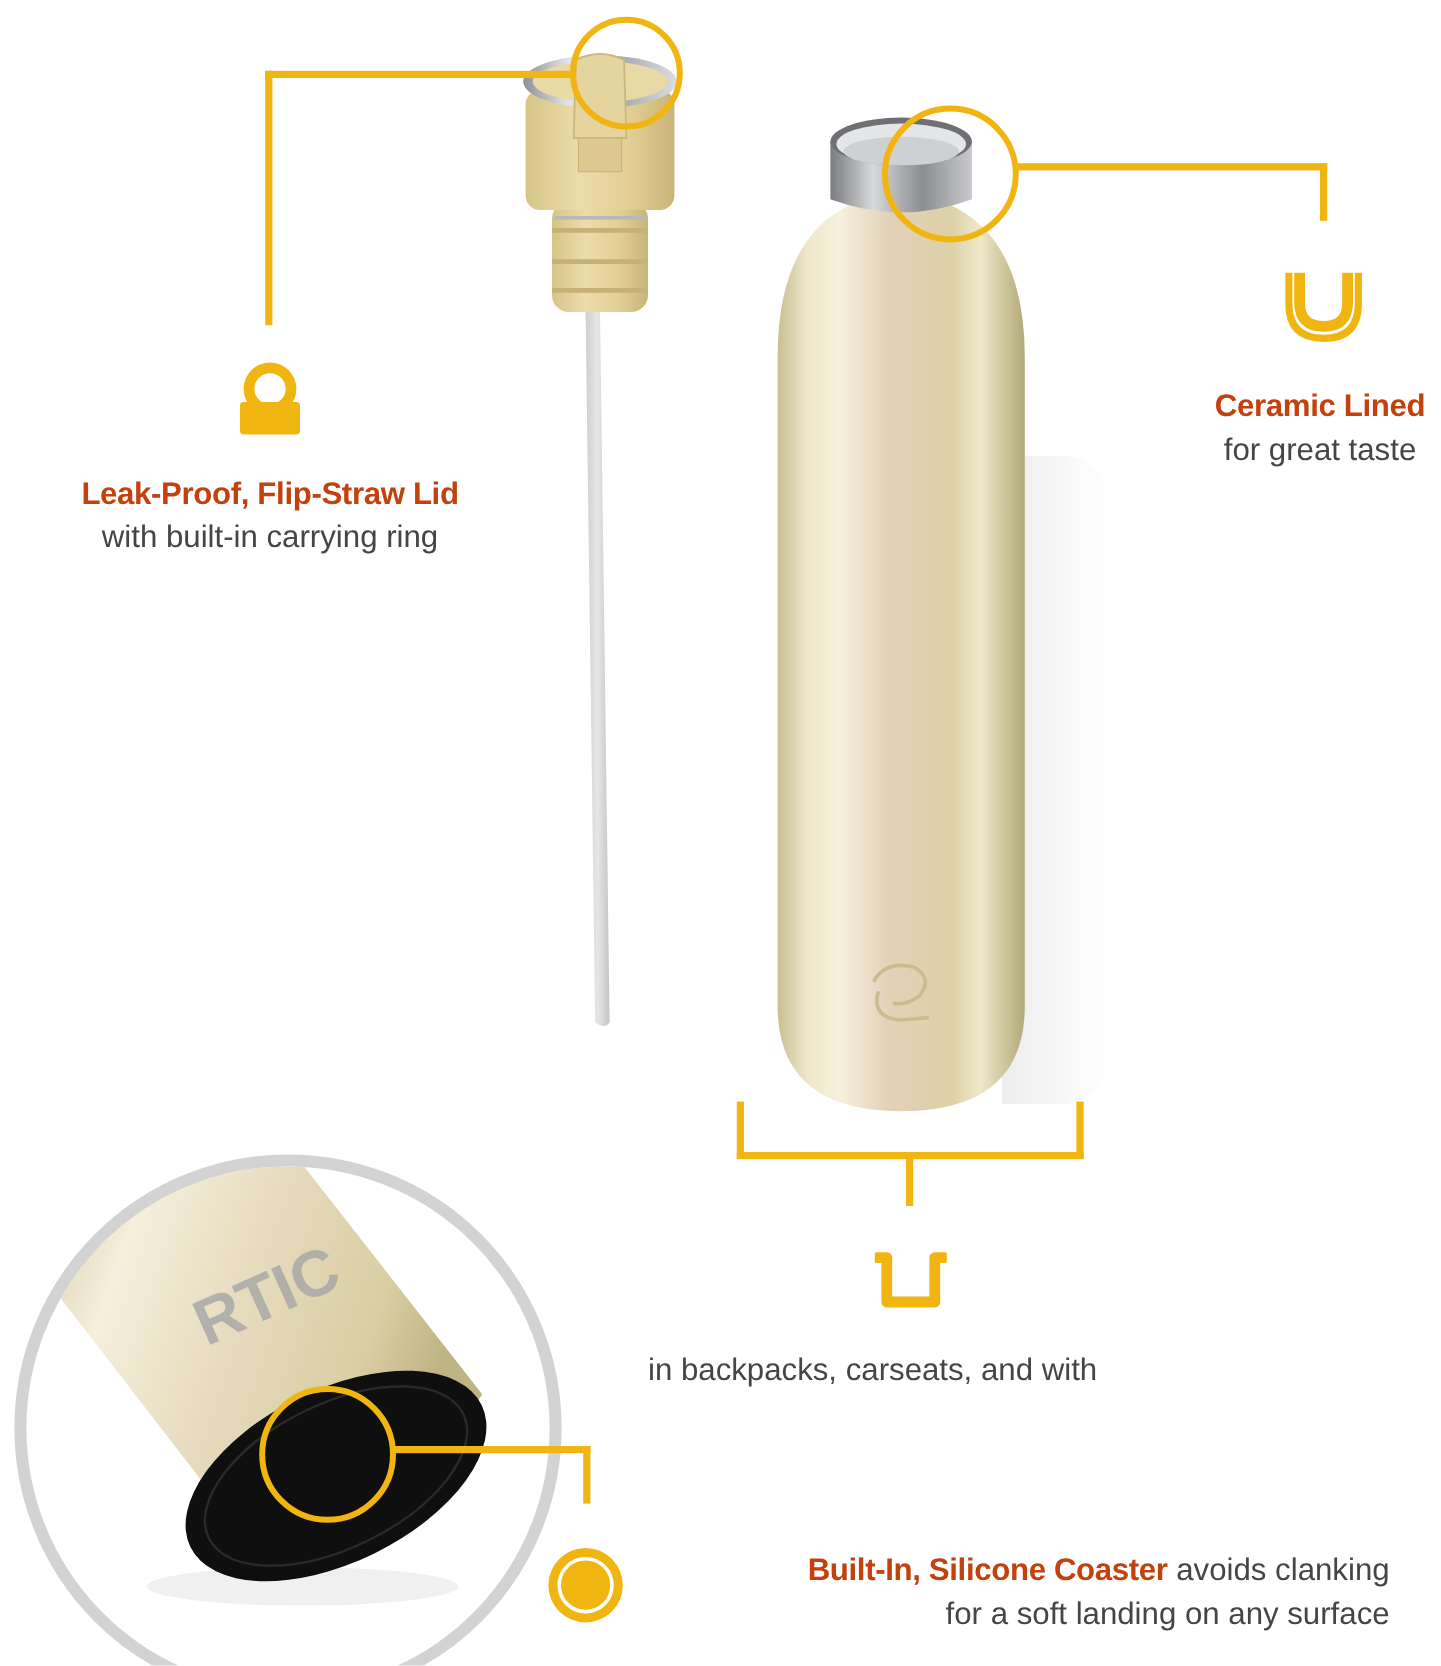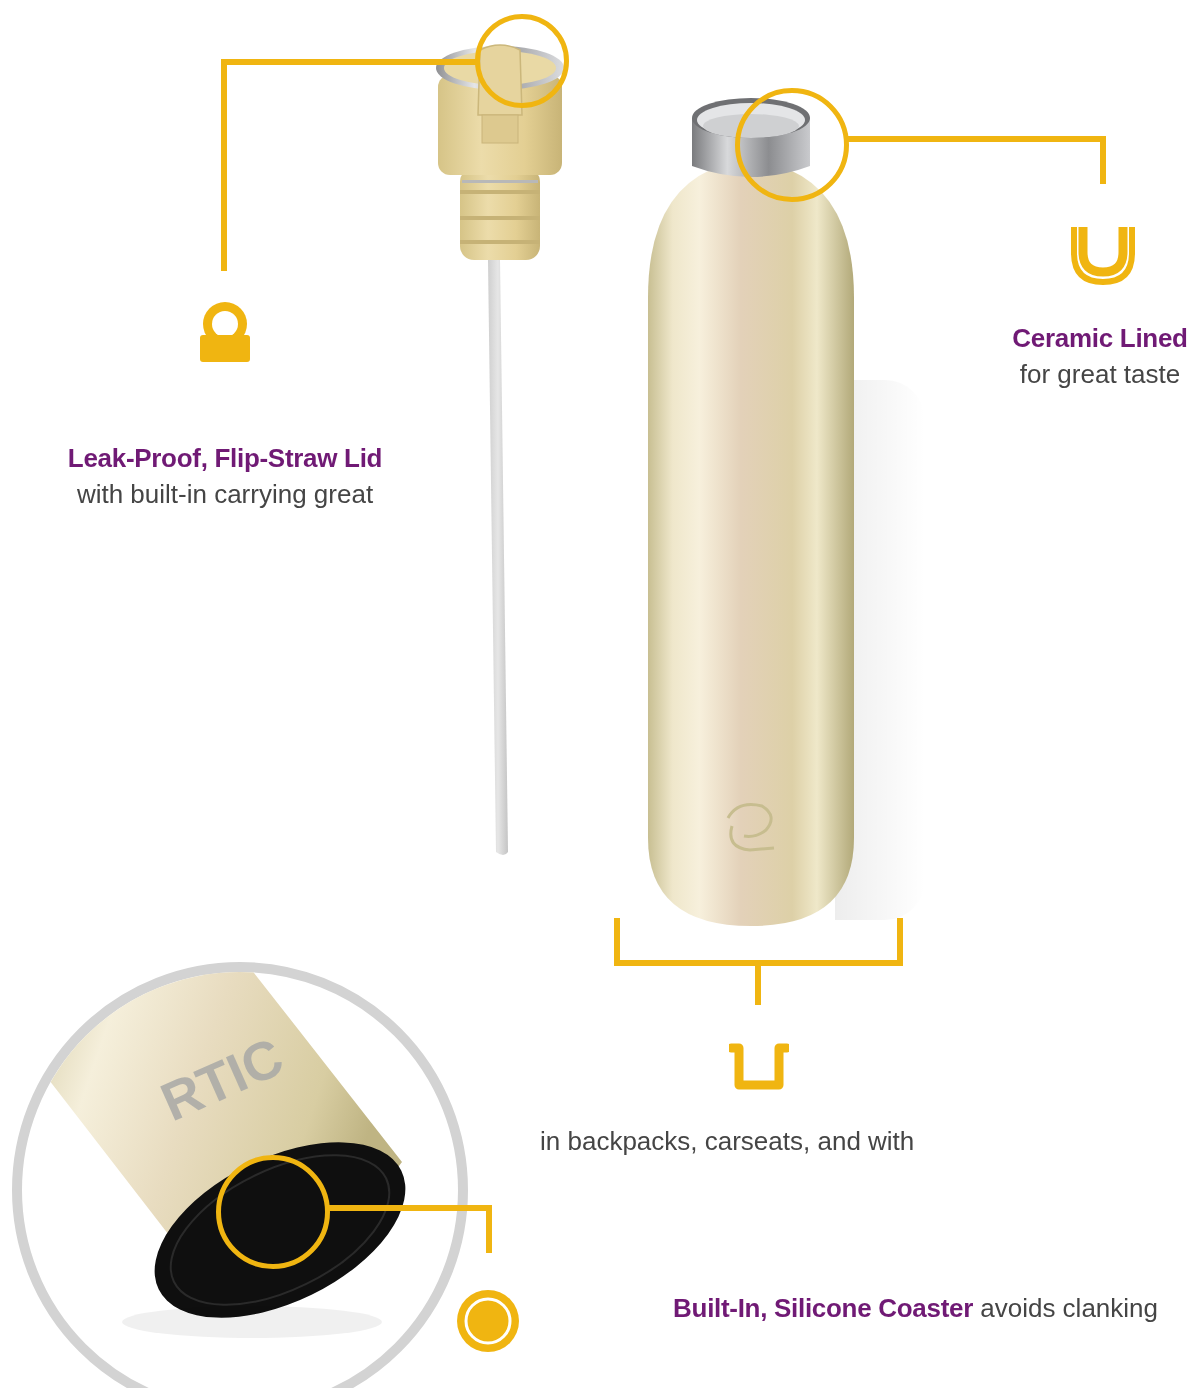--- a/index.html
+++ b/index.html
@@ -1,20 +1,20 @@
 <!DOCTYPE html>
 <html><head>
 <meta charset="utf-8">
 <style>
   html, body { margin:0; padding:0; background:#ffffff; }
   body { width:1201px; height:1388px; position:relative; overflow:hidden; font-family:"Liberation Sans", sans-serif; color:#444444; }
   .abs { position:absolute; }
   .line { position:absolute; background:#f0b511; }
   .text-block { position:absolute; font-size:26px; line-height:36px; color:#454545; }
-  .text-block b { font-weight:700; color:#701a75; letter-spacing:-0.3px; }
+  .text-block b { font-weight:700; color:#c2410c; letter-spacing:-0.3px; }
   .center { text-align:center; }
   svg { display:block; }
 </style>
 </head>
 <body>
 
 <div class="abs" style="left:430px; top:20px; width:140px; height:840px;">
   <svg width="140" height="840" viewBox="0 0 140 840">
     <defs>
       <linearGradient id="lidGrad" x1="0" x2="1">
@@ -60,23 +60,23 @@
 <div class="line" style="left:221px; top:59px; width:6px; height:212px;"></div>
 
 <div class="abs" style="left:198px; top:298px;">
   <svg width="54" height="66" viewBox="0 0 54 66">
     <circle cx="27" cy="26" r="22" fill="#f0b511"></circle>
     <circle cx="27" cy="26" r="13" fill="#ffffff"></circle>
     <rect x="2" y="37" width="50" height="27" rx="3" fill="#f0b511"></rect>
   </svg>
 </div>
 
-<div class="text-block center" style="left:0px; top:393px; width:450px;margin-top:47px;">
+<div class="text-block center" style="left:0px; top:393px; width:450px;">
   <div><b>Leak-Proof, Flip-Straw Lid</b></div>
-  <div>with built-in carrying great</div>
+  <div>with built-in carrying ring</div>
 </div>
 
 <div class="abs" style="left:835px; top:380px; width:90px; height:540px; background:linear-gradient(90deg, rgba(0,0,0,0.07), rgba(0,0,0,0)); border-radius:0 40px 40px 0;"></div>
 <div class="abs" style="left:640px; top:78px; width:222px; height:860px;">
   <svg width="222" height="860" viewBox="0 0 222 860">
     <defs>
       <linearGradient id="bodyGrad" x1="0" x2="1">
         <stop offset="0" stop-color="#c8bf92"></stop>
         <stop offset="0.12" stop-color="#efe7cb"></stop>
         <stop offset="0.25" stop-color="#f7f0dc"></stop>
@@ -165,13 +165,14 @@
 
 <div class="abs" style="left:456px; top:1289px;">
   <svg width="64" height="64" viewBox="0 0 64 64">
     <circle cx="32" cy="32" r="31" fill="#f0b511"></circle>
     <circle cx="32" cy="32" r="22" fill="none" stroke="#ffffff" stroke-width="3"></circle>
   </svg>
 </div>
 
 <div class="text-block" style="left:558px; top:1290px; width:600px;text-align:right;">
   <div><b>Built-In, Silicone Coaster</b><span> avoids clanking</span></div>
+  <div>for a soft landing on any surface</div>
 </div>
 
 </body></html>

